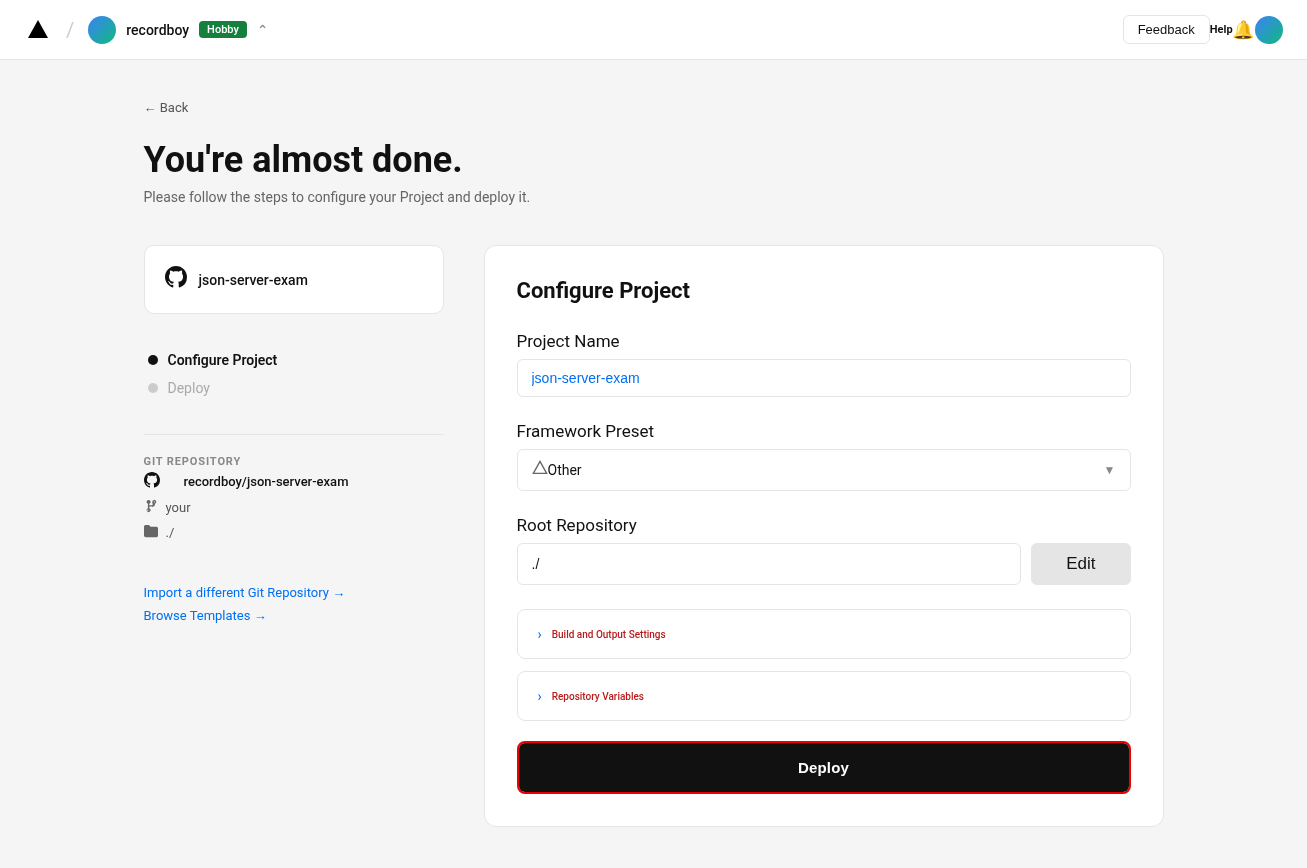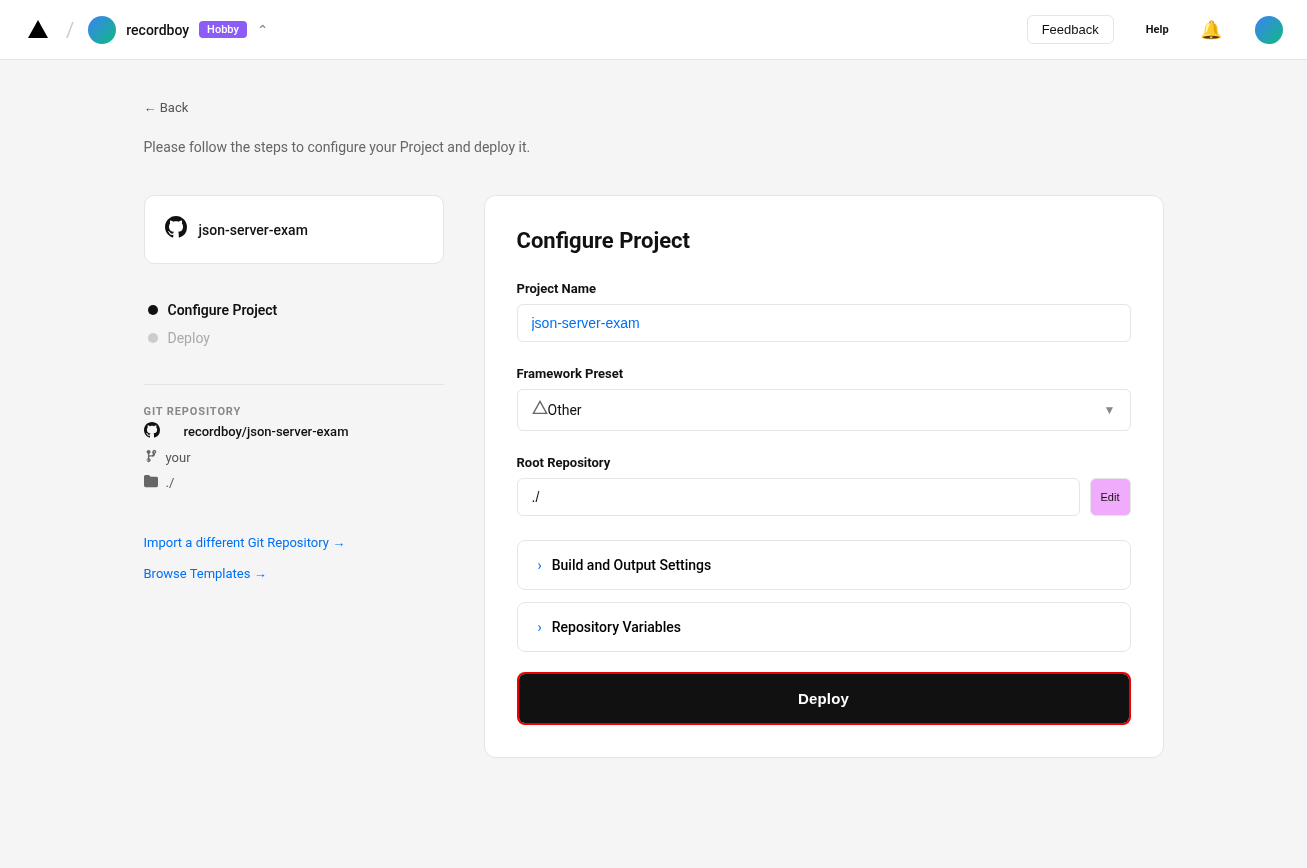--- a/index.html
+++ b/index.html
@@ -46,36 +46,36 @@
       height: 28px;
       border-radius: 50%;
       background: linear-gradient(135deg, #3b82f6 0%, #10b981 100%);
     }
     .project-name {
       font-size: 14px;
       font-weight: 500;
       color: #111;
     }
     .hobby-badge {
-      background: #8b5cf6;
+      background: #15803d;
       color: #fff;
       font-size: 11px;
       font-weight: 500;
       padding: 2px 8px;
       border-radius: 4px;
     }
     .chevron-icon {
       color: #888;
       font-size: 14px;
       cursor: pointer;
     }
     .header-right {
       display: flex;
       align-items: center;
-      gap: 32px;
+      gap: 0;
     }
     .feedback-btn {
       border: 1px solid #e5e5e5;
       background: #fff;
       color: #111;
       font-size: 13px;
       padding: 6px 14px;
       border-radius: 6px;
       cursor: pointer;
     }
@@ -233,21 +233,21 @@
       align-items: center;
       gap: 8px;
       font-size: 13px;
       color: #555;
       margin-bottom: 24px;
     }
 
     .sidebar-actions {
       display: flex;
       flex-direction: column;
-      gap: 16px;
+      gap: 8px;
       margin-top: 44px;
     }
     .sidebar-action-link {
       font-size: 13px;
       color: #0070f3;
       text-decoration: none;
       cursor: pointer;
     }
 
     
@@ -262,22 +262,22 @@
       font-size: 22px;
       font-weight: 700;
       color: #111;
       margin-bottom: 28px;
     }
 
     .form-field {
       margin-bottom: 24px;
     }
     .form-label {
-      font-size: 13px;
-      font-weight: 700;
+      font-size: 17px;
+      font-weight: 400;
       color: #111;
       margin-bottom: 8px;
       display: block;
     }
     .form-input {
       width: 100%;
       padding: 10px 14px;
       border: 1px solid #e5e5e5;
       border-radius: 6px;
       font-size: 14px;
@@ -319,25 +319,25 @@
       flex: 1;
       padding: 10px 14px;
       border: 1px solid #e5e5e5;
       border-radius: 6px;
       font-size: 14px;
       color: #111;
       background: #fff;
       outline: none;
     }
     .edit-btn {
-      padding: 10px 10px;
+      padding: 10px 34px;
       border: 1px solid #e5e5e5;
       border-radius: 6px;
-      background: #f0abfc;
-      font-size: 11px;
+      background: #e5e5e5;
+      font-size: 17px;
       font-weight: 500;
       color: #111;
       cursor: pointer;
     }
 
     
     .collapsible-section {
       border: 1px solid #e5e5e5;
       border-radius: 8px;
       margin-bottom: 12px;
@@ -347,23 +347,23 @@
       align-items: center;
       gap: 10px;
       padding: 16px 20px;
       cursor: pointer;
     }
     .collapsible-chevron {
       font-size: 14px;
       color: #0070f3;
     }
     .collapsible-label {
-      font-size: 14px;
+      font-size: 10px;
       font-weight: 500;
-      color: #000000;
+      color: #b91c1c;
     }
 
     
     .deploy-btn-wrapper {
       margin-top: 20px;
       border: 2px solid #e00;
       border-radius: 8px;
     }
     .deploy-btn {
       width: 100%;
@@ -399,20 +399,21 @@
     <a class="help-link">Help</a>
     <span class="bell-icon">🔔</span>
     <div class="user-avatar"></div>
   </div>
 </header>
 
 <main class="main">
 
   <a class="back-link">← Back</a>
 
+  <h1 class="page-title">You're almost done.</h1>
   <p class="page-subtitle">Please follow the steps to configure your Project and deploy it.</p>
 
   <div class="content-layout">
 
     <aside class="sidebar">
 
       <div class="repo-card">
         <span class="repo-icon">
           <svg width="22" height="22" viewBox="0 0 24 24" fill="#111">
               <path d="M12 0C5.37 0 0 5.37 0 12c0 5.31 3.435 9.795 8.205 11.385.6.105.825-.255.825-.57 0-.285-.015-1.23-.015-2.235-3.015.555-3.795-.735-4.035-1.41-.135-.345-.72-1.41-1.23-1.695-.42-.225-1.02-.78-.015-.795.945-.015 1.62.87 1.845 1.23 1.08 1.815 2.805 1.305 3.495.99.105-.78.42-1.305.765-1.605-2.67-.3-5.46-1.335-5.46-5.925 0-1.305.465-2.385 1.23-3.225-.12-.3-.54-1.53.12-3.18 0 0 1.005-.315 3.3 1.23.96-.27 1.98-.405 3-.405s2.04.135 3 .405c2.295-1.56 3.3-1.23 3.3-1.23.66 1.65.24 2.88.12 3.18.765.84 1.23 1.905 1.23 3.225 0 4.605-2.805 5.625-5.475 5.925.435.375.81 1.095.81 2.22 0 1.605-.015 2.895-.015 3.3 0 .315.225.69.825.57A12.02 12.02 0 0024 12c0-6.63-5.37-12-12-12z"></path>

